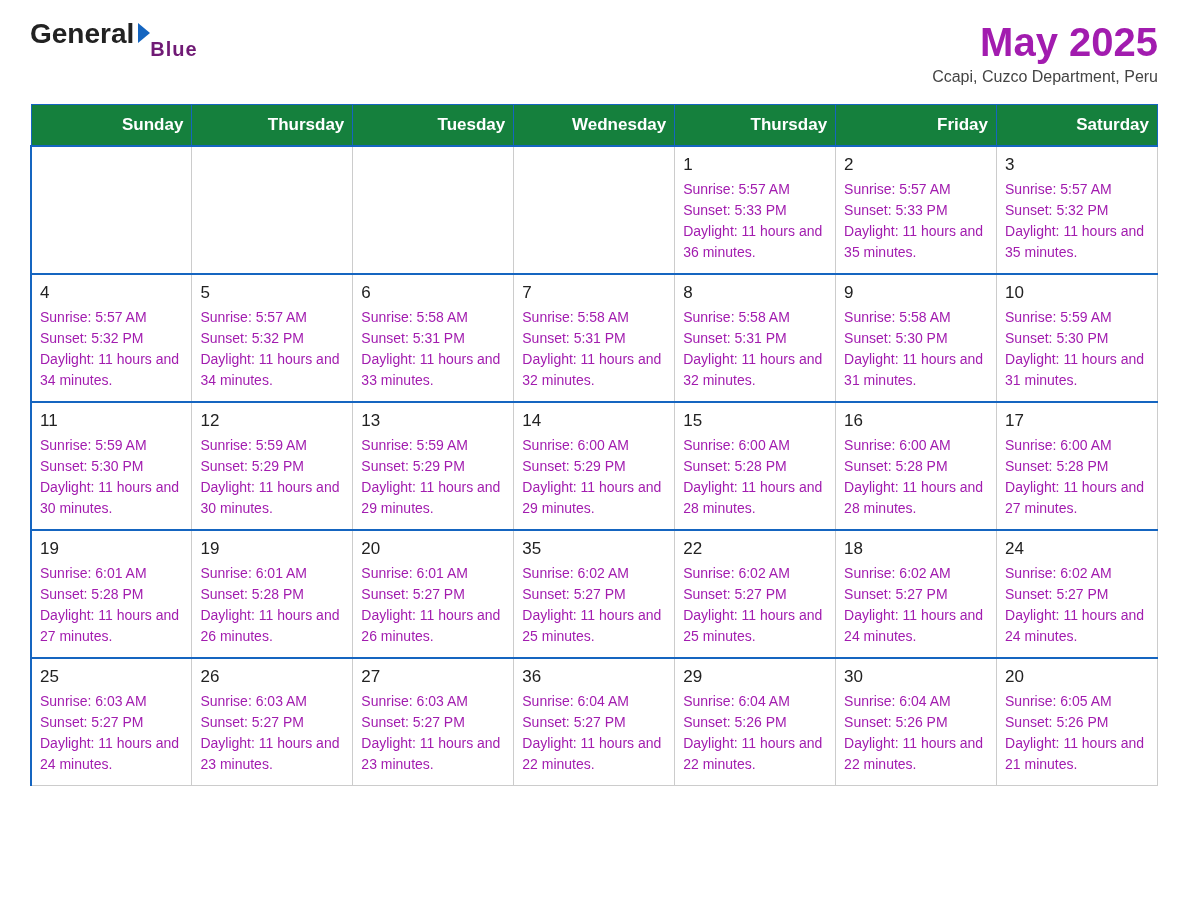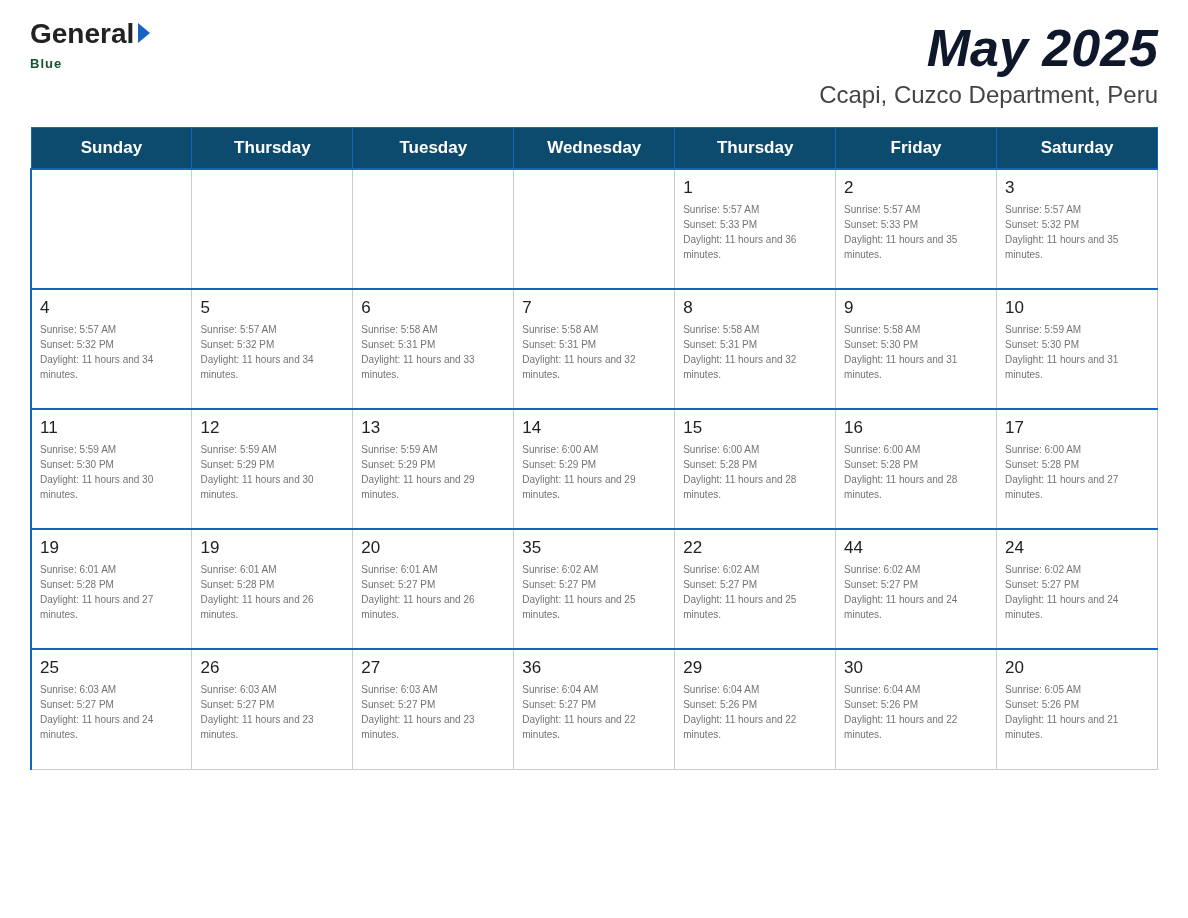--- a/index.html
+++ b/index.html
@@ -12,21 +12,21 @@
       padding: 20px 30px 30px 30px;
     }
     .header-area {
       display: flex;
       justify-content: space-between;
       align-items: flex-start;
       margin-bottom: 18px;
     }
     .logo {
       display: flex;
-      flex-direction: column;
+      flex-direction: row;
       align-items: flex-start;
     }
     .logo-text {
       display: flex;
       align-items: center;
       font-size: 28px;
       font-weight: bold;
       color: #222;
       line-height: 1;
     }
@@ -35,53 +35,52 @@
       display: inline-block;
       width: 0;
       height: 0;
       border-left: 12px solid #1565c0;
       border-top: 10px solid transparent;
       border-bottom: 10px solid transparent;
       margin-left: 4px;
       margin-bottom: 2px;
     }
     .logo-underline {
-      font-size: 13px;
-      color: #14532d;
-      font-weight: bold;
-      margin-top: 8px;
+      font-size: 20px;
+      color: #701a75;
+      font-weight: bold;
+      margin-top: 18px;
       letter-spacing: 1px;
     }
     .title-area {
       text-align: right;
     }
     .month-title {
-      font-size: 52px;
-      font-weight: bold;
-      color: #0f172a;
+      font-size: 40px;
+      font-weight: bold;
+      color: #a21caf;
       line-height: 1.1;
-      font-style: italic;
     }
     .location-title {
-      font-size: 24px;
+      font-size: 16px;
       color: #444;
       margin-top: 4px;
     }
     .calendar-table {
       width: 100%;
       border-collapse: collapse;
       table-layout: fixed;
     }
     .calendar-table thead th {
-      background-color: #0c4a6e;
+      background-color: #15803d;
       color: #fff;
       font-size: 17px;
       font-weight: bold;
       padding: 10px 8px;
-      text-align: center;
+      text-align: right;
       border: 1px solid #1565c0;
     }
     .calendar-table tbody td {
       vertical-align: top;
       border: 1px solid #ccc;
       padding: 8px 8px 10px 8px;
       min-height: 110px;
       height: 120px;
       font-size: 13px;
       color: #333;
@@ -97,22 +96,22 @@
       border-top: 2px solid #1565c0;
     }
     .day-number {
       font-size: 17px;
       font-weight: normal;
       color: #222;
       display: block;
       margin-bottom: 4px;
     }
     .day-info {
-      font-size: 10px;
-      color: #737373;
+      font-size: 14px;
+      color: #a21caf;
       line-height: 1.5;
     }
     .empty-cell {
       background: #f9f9f9;
     }
   </style>
 </head>
 <body>
 
 <div class="header-area">
@@ -235,21 +234,21 @@
         </td>
         <td>
           <span class="day-number">35</span>
           <div class="day-info">Sunrise: 6:02 AM<br>Sunset: 5:27 PM<br>Daylight: 11 hours and 25 minutes.</div>
         </td>
         <td>
           <span class="day-number">22</span>
           <div class="day-info">Sunrise: 6:02 AM<br>Sunset: 5:27 PM<br>Daylight: 11 hours and 25 minutes.</div>
         </td>
         <td>
-          <span class="day-number">44</span>
+          <span class="day-number">18</span>
           <div class="day-info">Sunrise: 6:02 AM<br>Sunset: 5:27 PM<br>Daylight: 11 hours and 24 minutes.</div>
         </td>
         <td>
           <span class="day-number">24</span>
           <div class="day-info">Sunrise: 6:02 AM<br>Sunset: 5:27 PM<br>Daylight: 11 hours and 24 minutes.</div>
         </td>
       </tr>
       <tr>
         <td>
           <span class="day-number">25</span>

